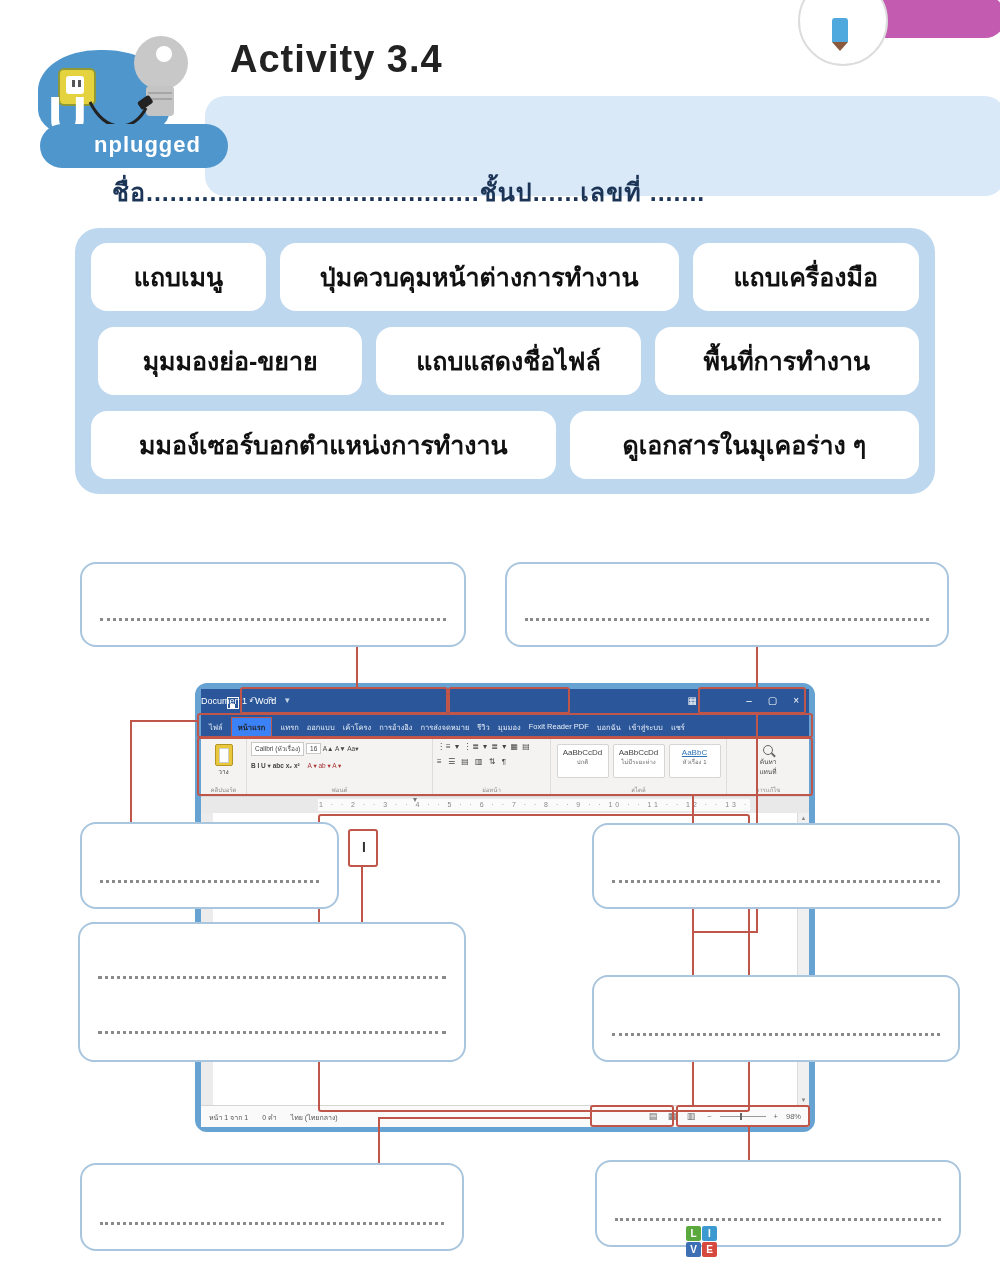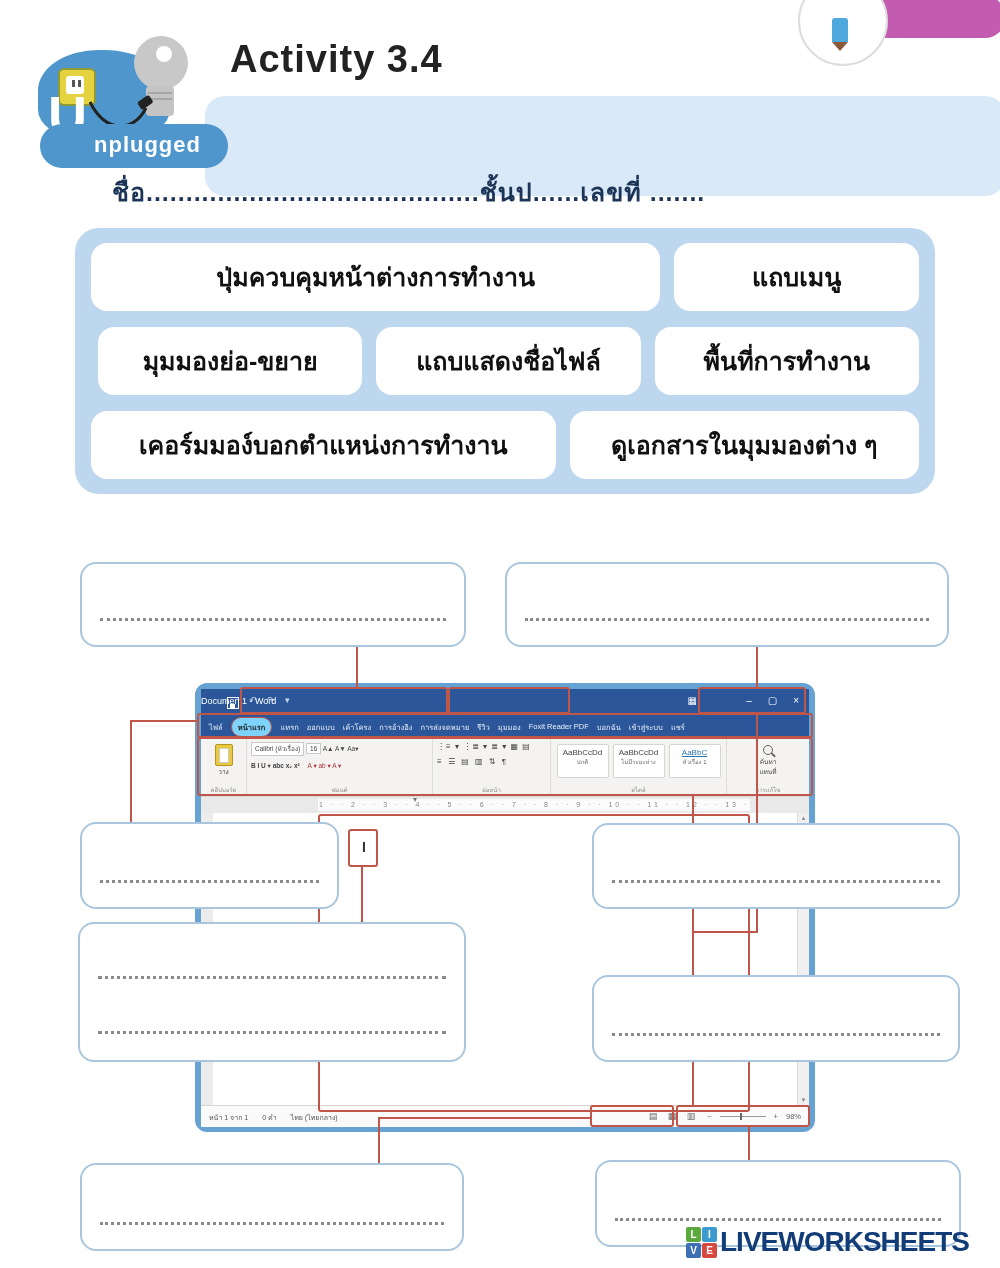--- a/index.html
+++ b/index.html
@@ -46,21 +46,21 @@
   .window{position:absolute;left:195px;top:683px;width:620px;height:449px;border:6px solid #66a3d2;border-radius:12px;background:#fff;box-sizing:border-box;}
   .titlebar{position:absolute;left:0;top:0;width:608px;height:26px;background:#2b579a;}
   .saveicon{position:absolute;left:26px;top:8px;width:10px;height:10px;border:1.5px solid #fff;background:#2b579a;}
   .saveicon:after{content:"";position:absolute;left:2px;bottom:0;width:5px;height:4px;background:#fff;}
   .qat{position:absolute;left:48px;top:6px;font-size:9px;color:rgba(255,255,255,.75);letter-spacing:4px;}
   .wtitle{position:absolute;left:0;top:7px;width:100%;text-align:left;font-size:9px;color:#fff;}
   .wctrls{position:absolute;right:10px;top:6px;font-size:10px;color:#fff;display:flex;gap:16px;}
   .shareic{position:absolute;right:112px;top:6px;font-size:10px;color:#fff;}
   .tabbar{position:absolute;left:0;top:26px;width:608px;height:23px;background:#2b579a;display:flex;align-items:center;gap:8px;
           padding:0 8px;box-sizing:border-box;font-size:7.5px;color:#e8eef7;white-space:nowrap;overflow:hidden;}
-  .tab.active{background:#7dd3fc;color:#222;padding:3px 6px;border:1.5px solid #c0564a;border-radius:10px;font-weight:bold;}
+  .tab.active{background:#3b82f6;color:#222;padding:3px 6px;border:1.5px solid #c0564a;border-radius:0;font-weight:bold;}
   .ribbon{position:absolute;left:0;top:49px;width:608px;height:59px;background:#f4f3f2;border-bottom:1px solid #d8d8d8;
           display:flex;font-size:6.5px;color:#444;box-sizing:border-box;}
   .rgroup{position:relative;border-right:1px solid #ddd;padding:4px 4px 10px 4px;box-sizing:border-box;}
   .rlabel{position:absolute;bottom:1px;left:0;width:100%;text-align:center;font-size:6px;color:#8a8a8a;}
   .paste{width:16px;height:20px;background:#e9c83b;border:1px solid #b39625;border-radius:2px;position:relative;margin:2px auto 1px;}
   .paste:after{content:"";position:absolute;left:3px;top:3px;width:8px;height:13px;background:#fff;border:1px solid #ccc;}
   .fontbox{display:inline-block;background:#fff;border:1px solid #c9c9c9;padding:1px 3px;font-size:6.5px;}
   .stylecard{width:52px;height:34px;background:#fff;border:1px solid #d5d5d5;border-radius:2px;text-align:center;padding-top:3px;box-sizing:border-box;}
   .stylecard .sample{font-size:8px;color:#444;}
   .stylecard .sname{font-size:6px;color:#666;}
@@ -118,31 +118,32 @@
     <div class="lbanner"></div>
     <div class="lword">nplugged</div>
   </div>
 
   <div class="pinkpill"></div>
   <div class="pcircle"></div>
   <div class="pencil"></div>
 
   <div class="bank">
     <div class="bankrow">
+      <div class="pill" style="flex:0.9;">แถบเมนู</div>
       <div class="pill" style="flex:2.2;">ปุ่มควบคุมหน้าต่างการทำงาน</div>
-      <div class="pill" style="flex:0.9;">แถบเมนู</div>
+      <div class="pill" style="flex:1.2;">แถบเครื่องมือ</div>
     </div>
     <div class="bankrow">
       <div class="pill" style="flex:1;margin-left:7px;">มุมมองย่อ-ขยาย</div>
       <div class="pill" style="flex:1;">แถบแสดงชื่อไฟล์</div>
       <div class="pill" style="flex:1;">พื้นที่การทำงาน</div>
     </div>
     <div class="bankrow">
-      <div class="pill" style="flex:1.35;">เคอร์มมอง์บอกตำแหน่งการทำงาน</div>
-      <div class="pill" style="flex:1;">ดูเอกสารในมุมมองต่าง ๆ</div>
+      <div class="pill" style="flex:1.35;">มมอง์เซอร์บอกตำแหน่งการทำงาน</div>
+      <div class="pill" style="flex:1;">ดูเอกสารในมุเคอร่าง ๆ</div>
     </div>
   </div>
 
   <div class="window">
     <div class="titlebar">
       <div class="saveicon"></div>
       <div class="qat">↶ ↷ ▾</div>
       <div class="wtitle">Document1 - Word</div>
       <div class="shareic">▦</div>
       <div class="wctrls">
@@ -291,16 +292,15 @@
       <div class="dotline"></div>
     </div>
 
   <div class="brand">
     <div class="tiles">
       <div class="tile" id="tile0" style="background: rgb(91, 169, 60);">L</div>
       <div class="tile" id="tile1" style="background: rgb(61, 154, 209);">I</div>
       <div class="tile" id="tile2" style="background: rgb(61, 111, 181);">V</div>
       <div class="tile" id="tile3" style="background: rgb(214, 73, 62);">E</div>
     </div>
-    <div class="brandname">LIVEWORKSHEETS</div>
   </div>
 
 </div>
 
 </body></html>

